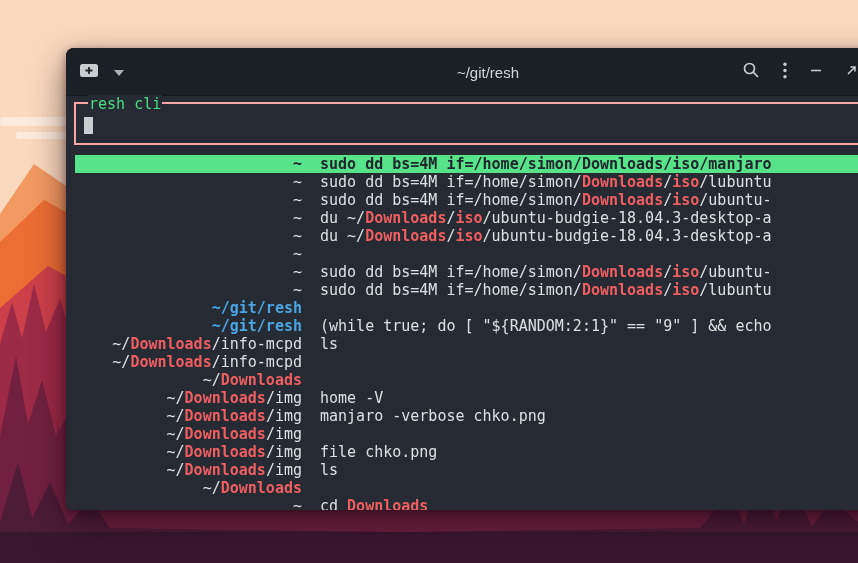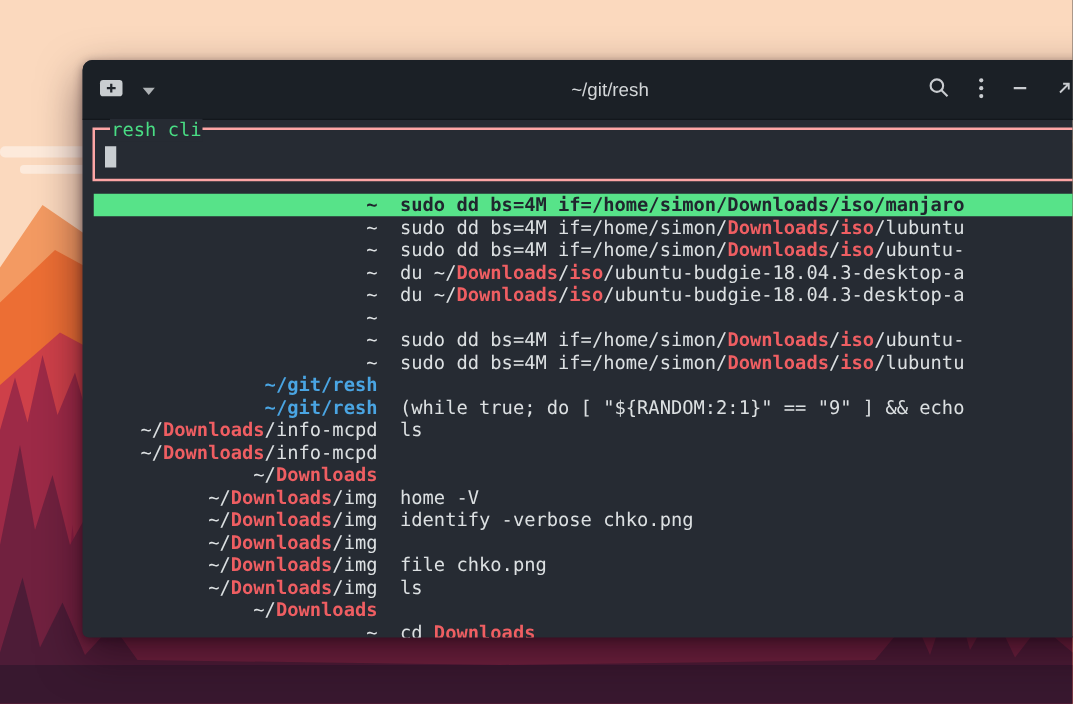--- a/index.html
+++ b/index.html
@@ -165,21 +165,21 @@
         <div class="row"><span class="loc"><span class="seg-plain">~</span></span><span class="cmd"><span class="seg-plain">du ~/</span><span class="seg-match">Downloads</span><span class="seg-plain">/</span><span class="seg-match">iso</span><span class="seg-plain">/ubuntu-budgie-18.04.3-desktop-a</span></span></div>
         <div class="row"><span class="loc"><span class="seg-plain">~</span></span></div>
         <div class="row"><span class="loc"><span class="seg-plain">~</span></span><span class="cmd"><span class="seg-plain">sudo dd bs=4M if=/home/simon/</span><span class="seg-match">Downloads</span><span class="seg-plain">/</span><span class="seg-match">iso</span><span class="seg-plain">/ubuntu-</span></span></div>
         <div class="row"><span class="loc"><span class="seg-plain">~</span></span><span class="cmd"><span class="seg-plain">sudo dd bs=4M if=/home/simon/</span><span class="seg-match">Downloads</span><span class="seg-plain">/</span><span class="seg-match">iso</span><span class="seg-plain">/lubuntu</span></span></div>
         <div class="row"><span class="loc"><span class="seg-dir">~/git/resh</span></span></div>
         <div class="row"><span class="loc"><span class="seg-dir">~/git/resh</span></span><span class="cmd"><span class="seg-plain">(while true; do [ "${RANDOM:2:1}" == "9" ] &amp;&amp; echo</span></span></div>
         <div class="row"><span class="loc"><span class="seg-plain">~/</span><span class="seg-match">Downloads</span><span class="seg-plain">/info-mcpd</span></span><span class="cmd"><span class="seg-plain">ls</span></span></div>
         <div class="row"><span class="loc"><span class="seg-plain">~/</span><span class="seg-match">Downloads</span><span class="seg-plain">/info-mcpd</span></span></div>
         <div class="row"><span class="loc"><span class="seg-plain">~/</span><span class="seg-match">Downloads</span></span></div>
         <div class="row"><span class="loc"><span class="seg-plain">~/</span><span class="seg-match">Downloads</span><span class="seg-plain">/img</span></span><span class="cmd"><span class="seg-plain">home -V</span></span></div>
-        <div class="row"><span class="loc"><span class="seg-plain">~/</span><span class="seg-match">Downloads</span><span class="seg-plain">/img</span></span><span class="cmd"><span class="seg-plain">identify -verbose chko.png</span></span></div>
+        <div class="row"><span class="loc"><span class="seg-plain">~/</span><span class="seg-match">Downloads</span><span class="seg-plain">/img</span></span><span class="cmd"><span class="seg-plain">manjaro -verbose chko.png</span></span></div>
         <div class="row"><span class="loc"><span class="seg-plain">~/</span><span class="seg-match">Downloads</span><span class="seg-plain">/img</span></span></div>
         <div class="row"><span class="loc"><span class="seg-plain">~/</span><span class="seg-match">Downloads</span><span class="seg-plain">/img</span></span><span class="cmd"><span class="seg-plain">file chko.png</span></span></div>
         <div class="row"><span class="loc"><span class="seg-plain">~/</span><span class="seg-match">Downloads</span><span class="seg-plain">/img</span></span><span class="cmd"><span class="seg-plain">ls</span></span></div>
         <div class="row"><span class="loc"><span class="seg-plain">~/</span><span class="seg-match">Downloads</span></span></div>
         <div class="row"><span class="loc"><span class="seg-plain">~</span></span><span class="cmd"><span class="seg-plain">cd </span><span class="seg-match">Downloads</span></span></div>
       </div>
   </div>
 
   <div class="scroll-thumb"></div>
 </div>

